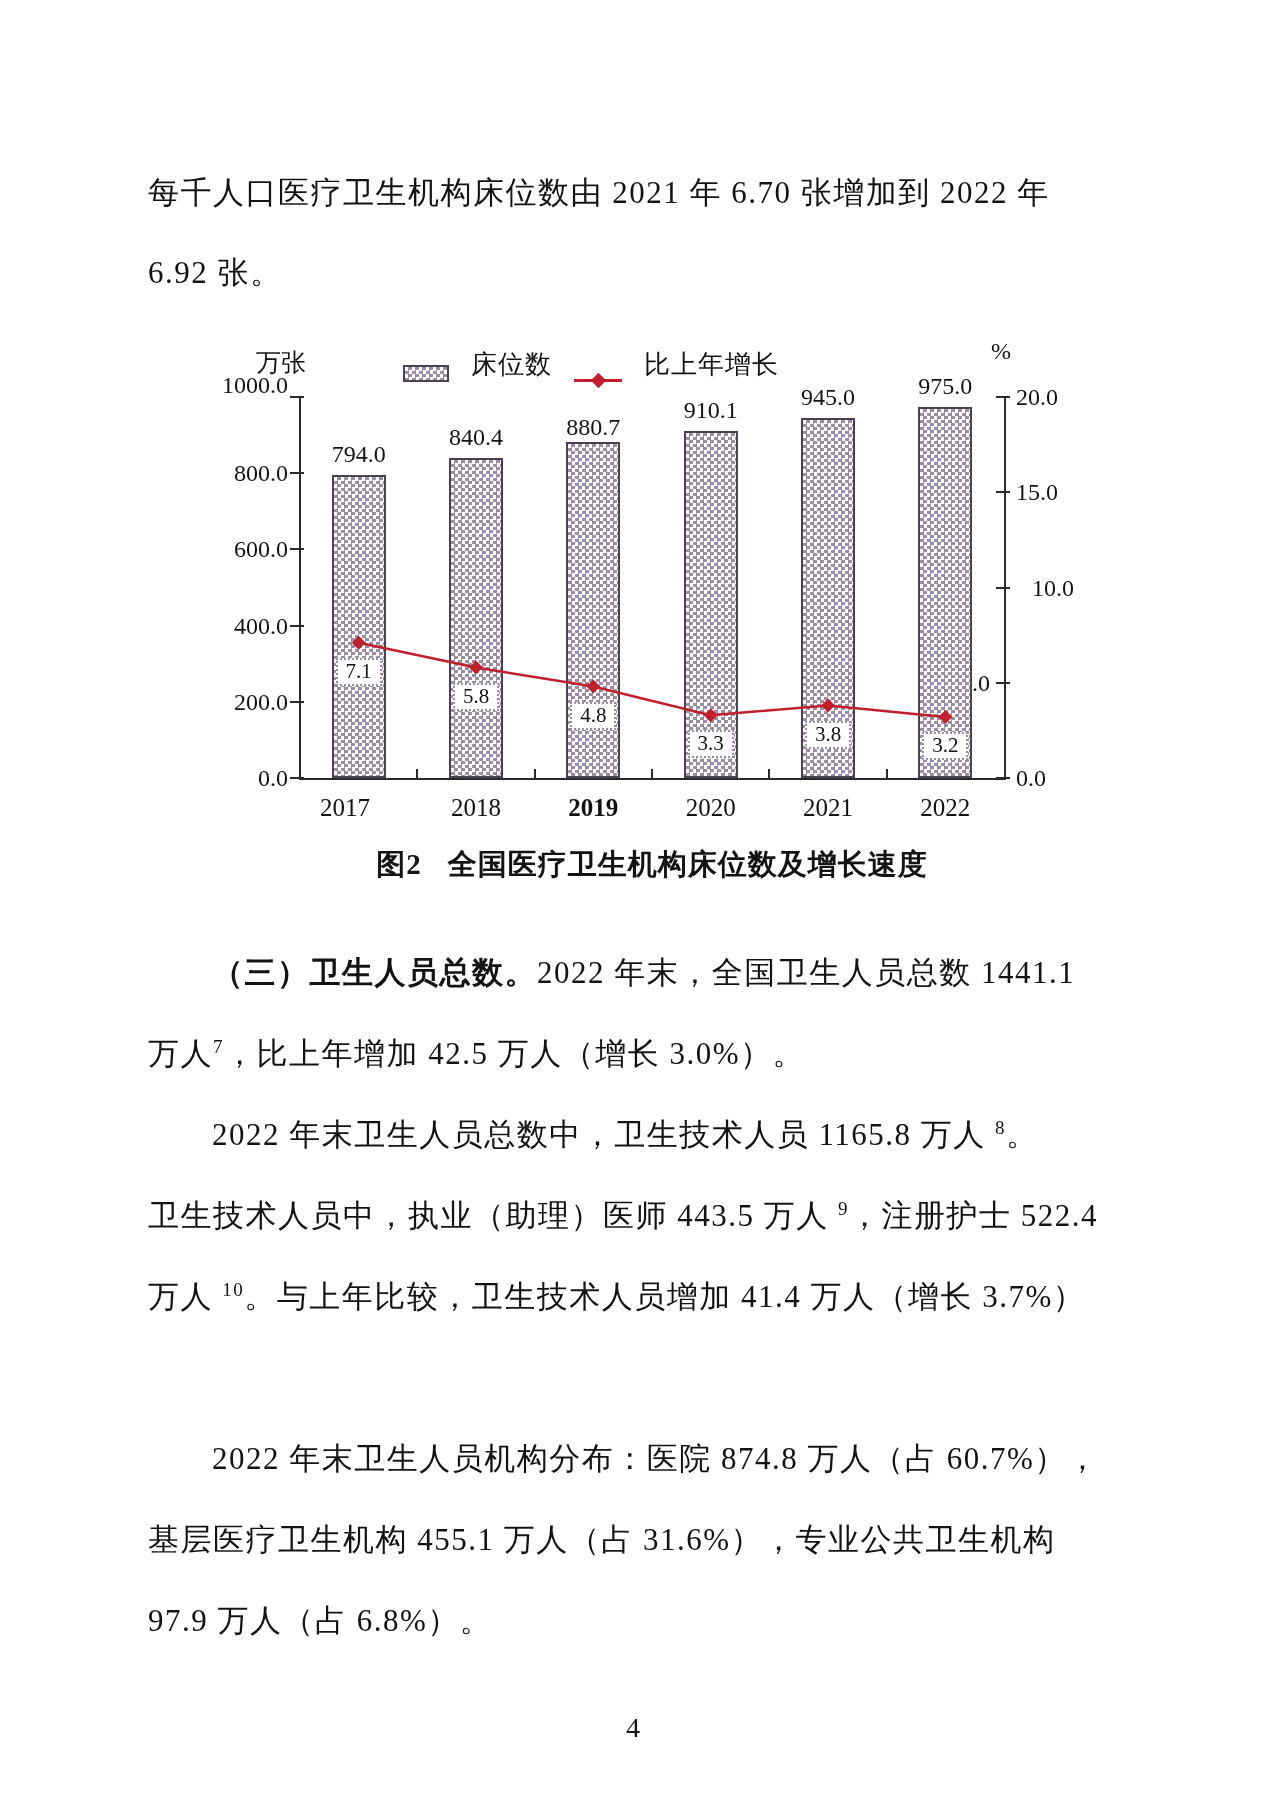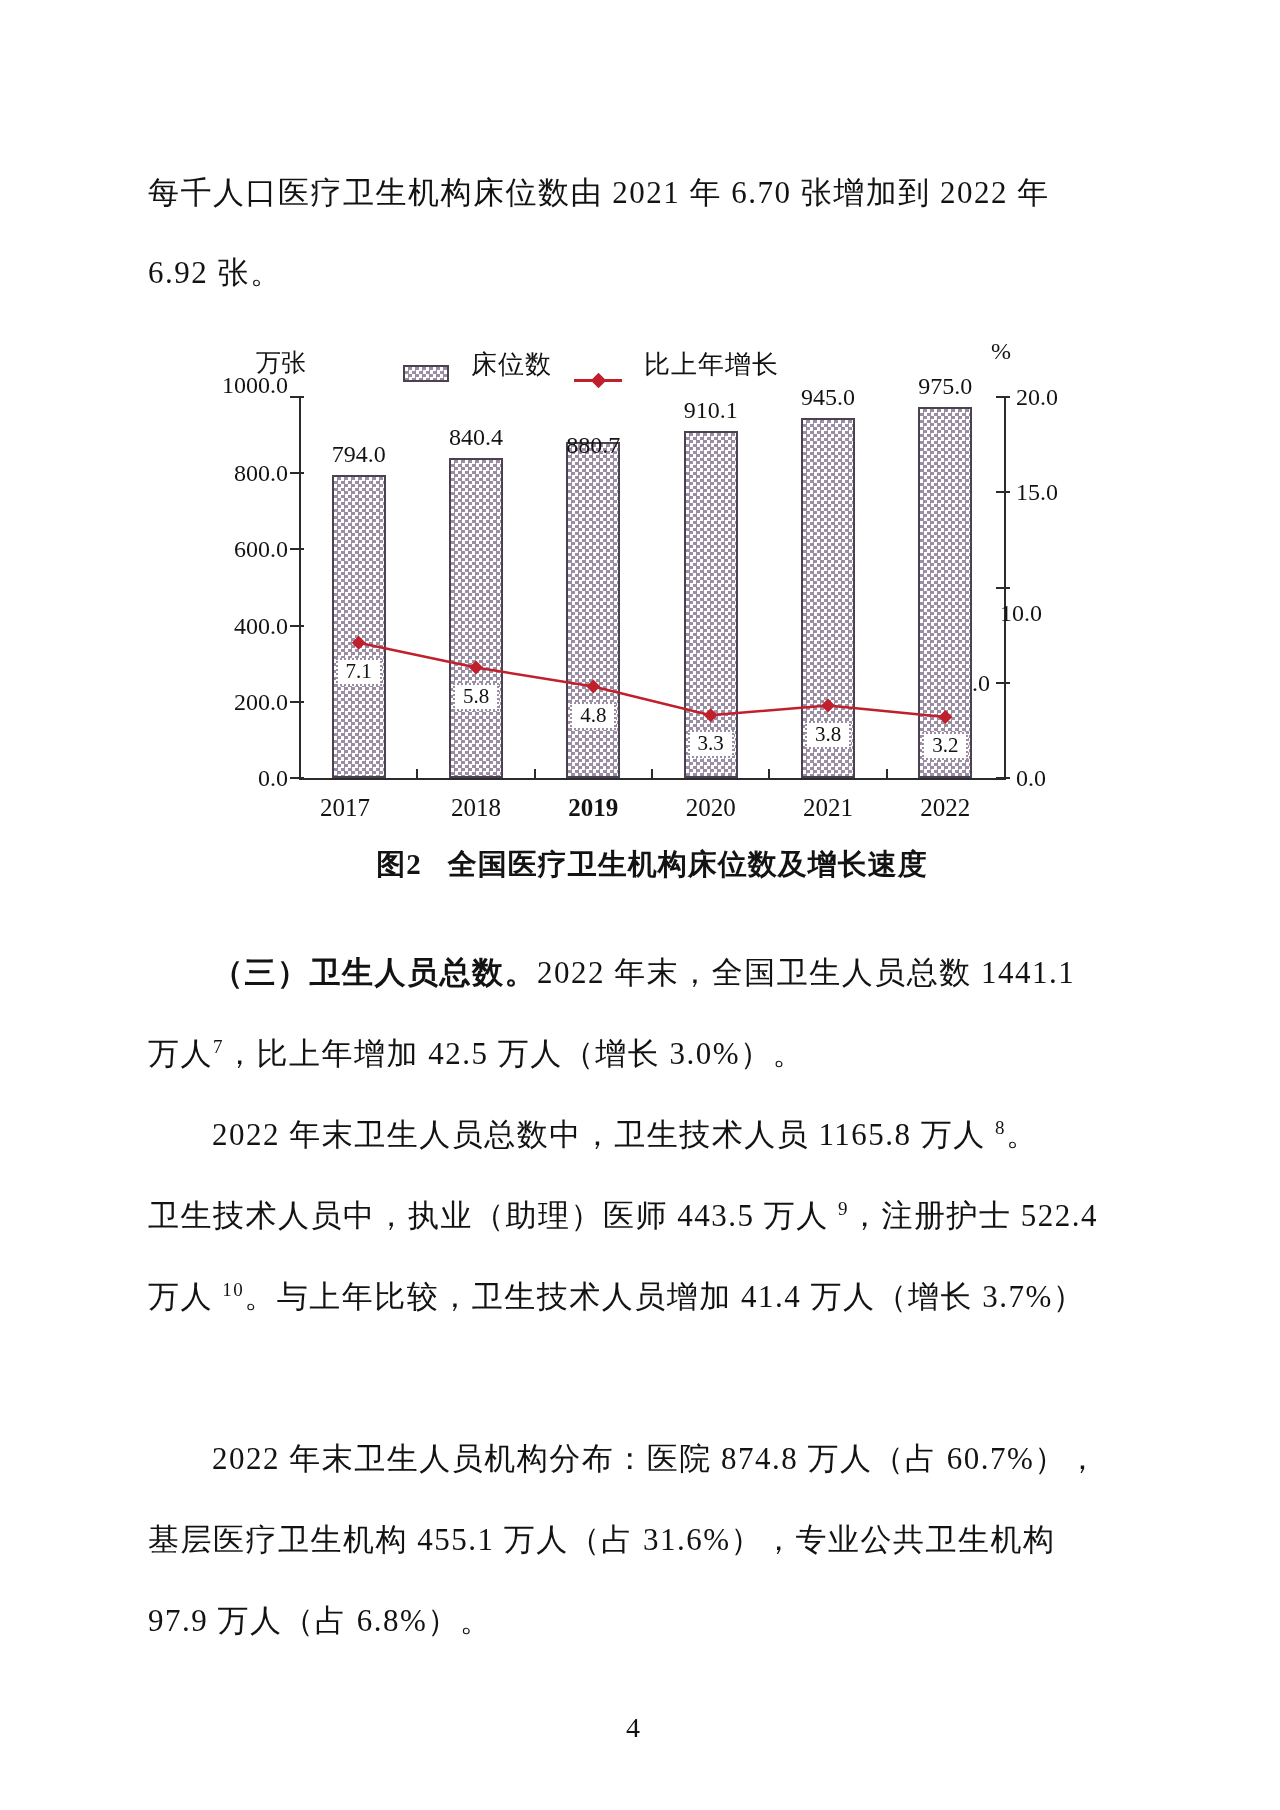--- a/index.html
+++ b/index.html
@@ -79,40 +79,40 @@
         <div class="ylab left" style="left: 188px; top: 610.6px;">400.0</div>
         <div class="tick" style="left: 290px; top: 700.8px; width: 14px; height: 2px;"></div>
         <div class="ylab left" style="left: 188px; top: 686.8px;">200.0</div>
         <div class="tick" style="left: 290px; top: 777px; width: 14px; height: 2px;"></div>
         <div class="ylab left" style="left: 188px; top: 763px;">0.0</div>
         <div class="tick" style="left: 996px; top: 396px; width: 14px; height: 2px;"></div>
         <div class="ylab right" style="left: 1016px; top: 382px;">20.0</div>
         <div class="tick" style="left: 996px; top: 491.25px; width: 14px; height: 2px;"></div>
         <div class="ylab right" style="left: 1016px; top: 477.25px;">15.0</div>
         <div class="tick" style="left: 996px; top: 586.5px; width: 14px; height: 2px;"></div>
-        <div class="ylab right" style="left: 1000px; top: 572.5px; margin-top: 25px;">10.0</div>
+        <div class="ylab right" style="left: 1032px; top: 572.5px;">10.0</div>
         <div class="tick" style="left: 996px; top: 681.75px; width: 14px; height: 2px;"></div>
         <div class="ylab right" style="left: 960px; top: 667.75px; font-family: Liberation Serif, serif;">5.0</div>
         <div class="tick" style="left: 996px; top: 777px; width: 14px; height: 2px;"></div>
         <div class="ylab right" style="left: 1016px; top: 763px;">0.0</div>
         <div class="tick" style="left: 416.333px; top: 769px; width: 2px; height: 9px;"></div>
         <div class="tick" style="left: 533.667px; top: 769px; width: 2px; height: 9px;"></div>
         <div class="tick" style="left: 651px; top: 769px; width: 2px; height: 9px;"></div>
         <div class="tick" style="left: 768.333px; top: 769px; width: 2px; height: 9px;"></div>
         <div class="tick" style="left: 885.667px; top: 769px; width: 2px; height: 9px;"></div>
         <div class="bar" style="left: 331.667px; top: 475.486px; width: 54px; height: 302.514px;"></div>
         <div class="barlab" style="left: 298.667px; top: 441.486px;">794.0</div>
         <div class="xlab" style="left: 285px; top: 794px;">2017</div>
         <div class="gbox" style="left: 335.667px; top: 657.745px;">7.1</div>
         <div class="bar" style="left: 449px; top: 457.808px; width: 54px; height: 320.192px;"></div>
         <div class="barlab" style="left: 416px; top: 423.808px;">840.4</div>
         <div class="xlab" style="left: 416px; top: 794px;">2018</div>
         <div class="gbox" style="left: 453px; top: 682.51px;">5.8</div>
         <div class="bar" style="left: 566.333px; top: 442.453px; width: 54px; height: 335.547px;"></div>
-        <div class="barlab" style="left: 533.333px; top: 432px;">880.7</div>
+        <div class="barlab" style="left: 533.333px; top: 414px;">880.7</div>
         <div class="xlab" style="left: 533.333px; top: 794px; font-weight: bold;">2019</div>
         <div class="gbox" style="left: 570.333px; top: 701.56px;">4.8</div>
         <div class="bar" style="left: 683.667px; top: 431.252px; width: 54px; height: 346.748px;"></div>
         <div class="barlab" style="left: 650.667px; top: 397.252px;">910.1</div>
         <div class="xlab" style="left: 650.667px; top: 794px;">2020</div>
         <div class="gbox" style="left: 687.667px; top: 730.135px;">3.3</div>
         <div class="bar" style="left: 801px; top: 417.955px; width: 54px; height: 360.045px;"></div>
         <div class="barlab" style="left: 768px; top: 383.955px;">945.0</div>
         <div class="xlab" style="left: 768px; top: 794px;">2021</div>
         <div class="gbox" style="left: 805px; top: 720.61px;">3.8</div>

